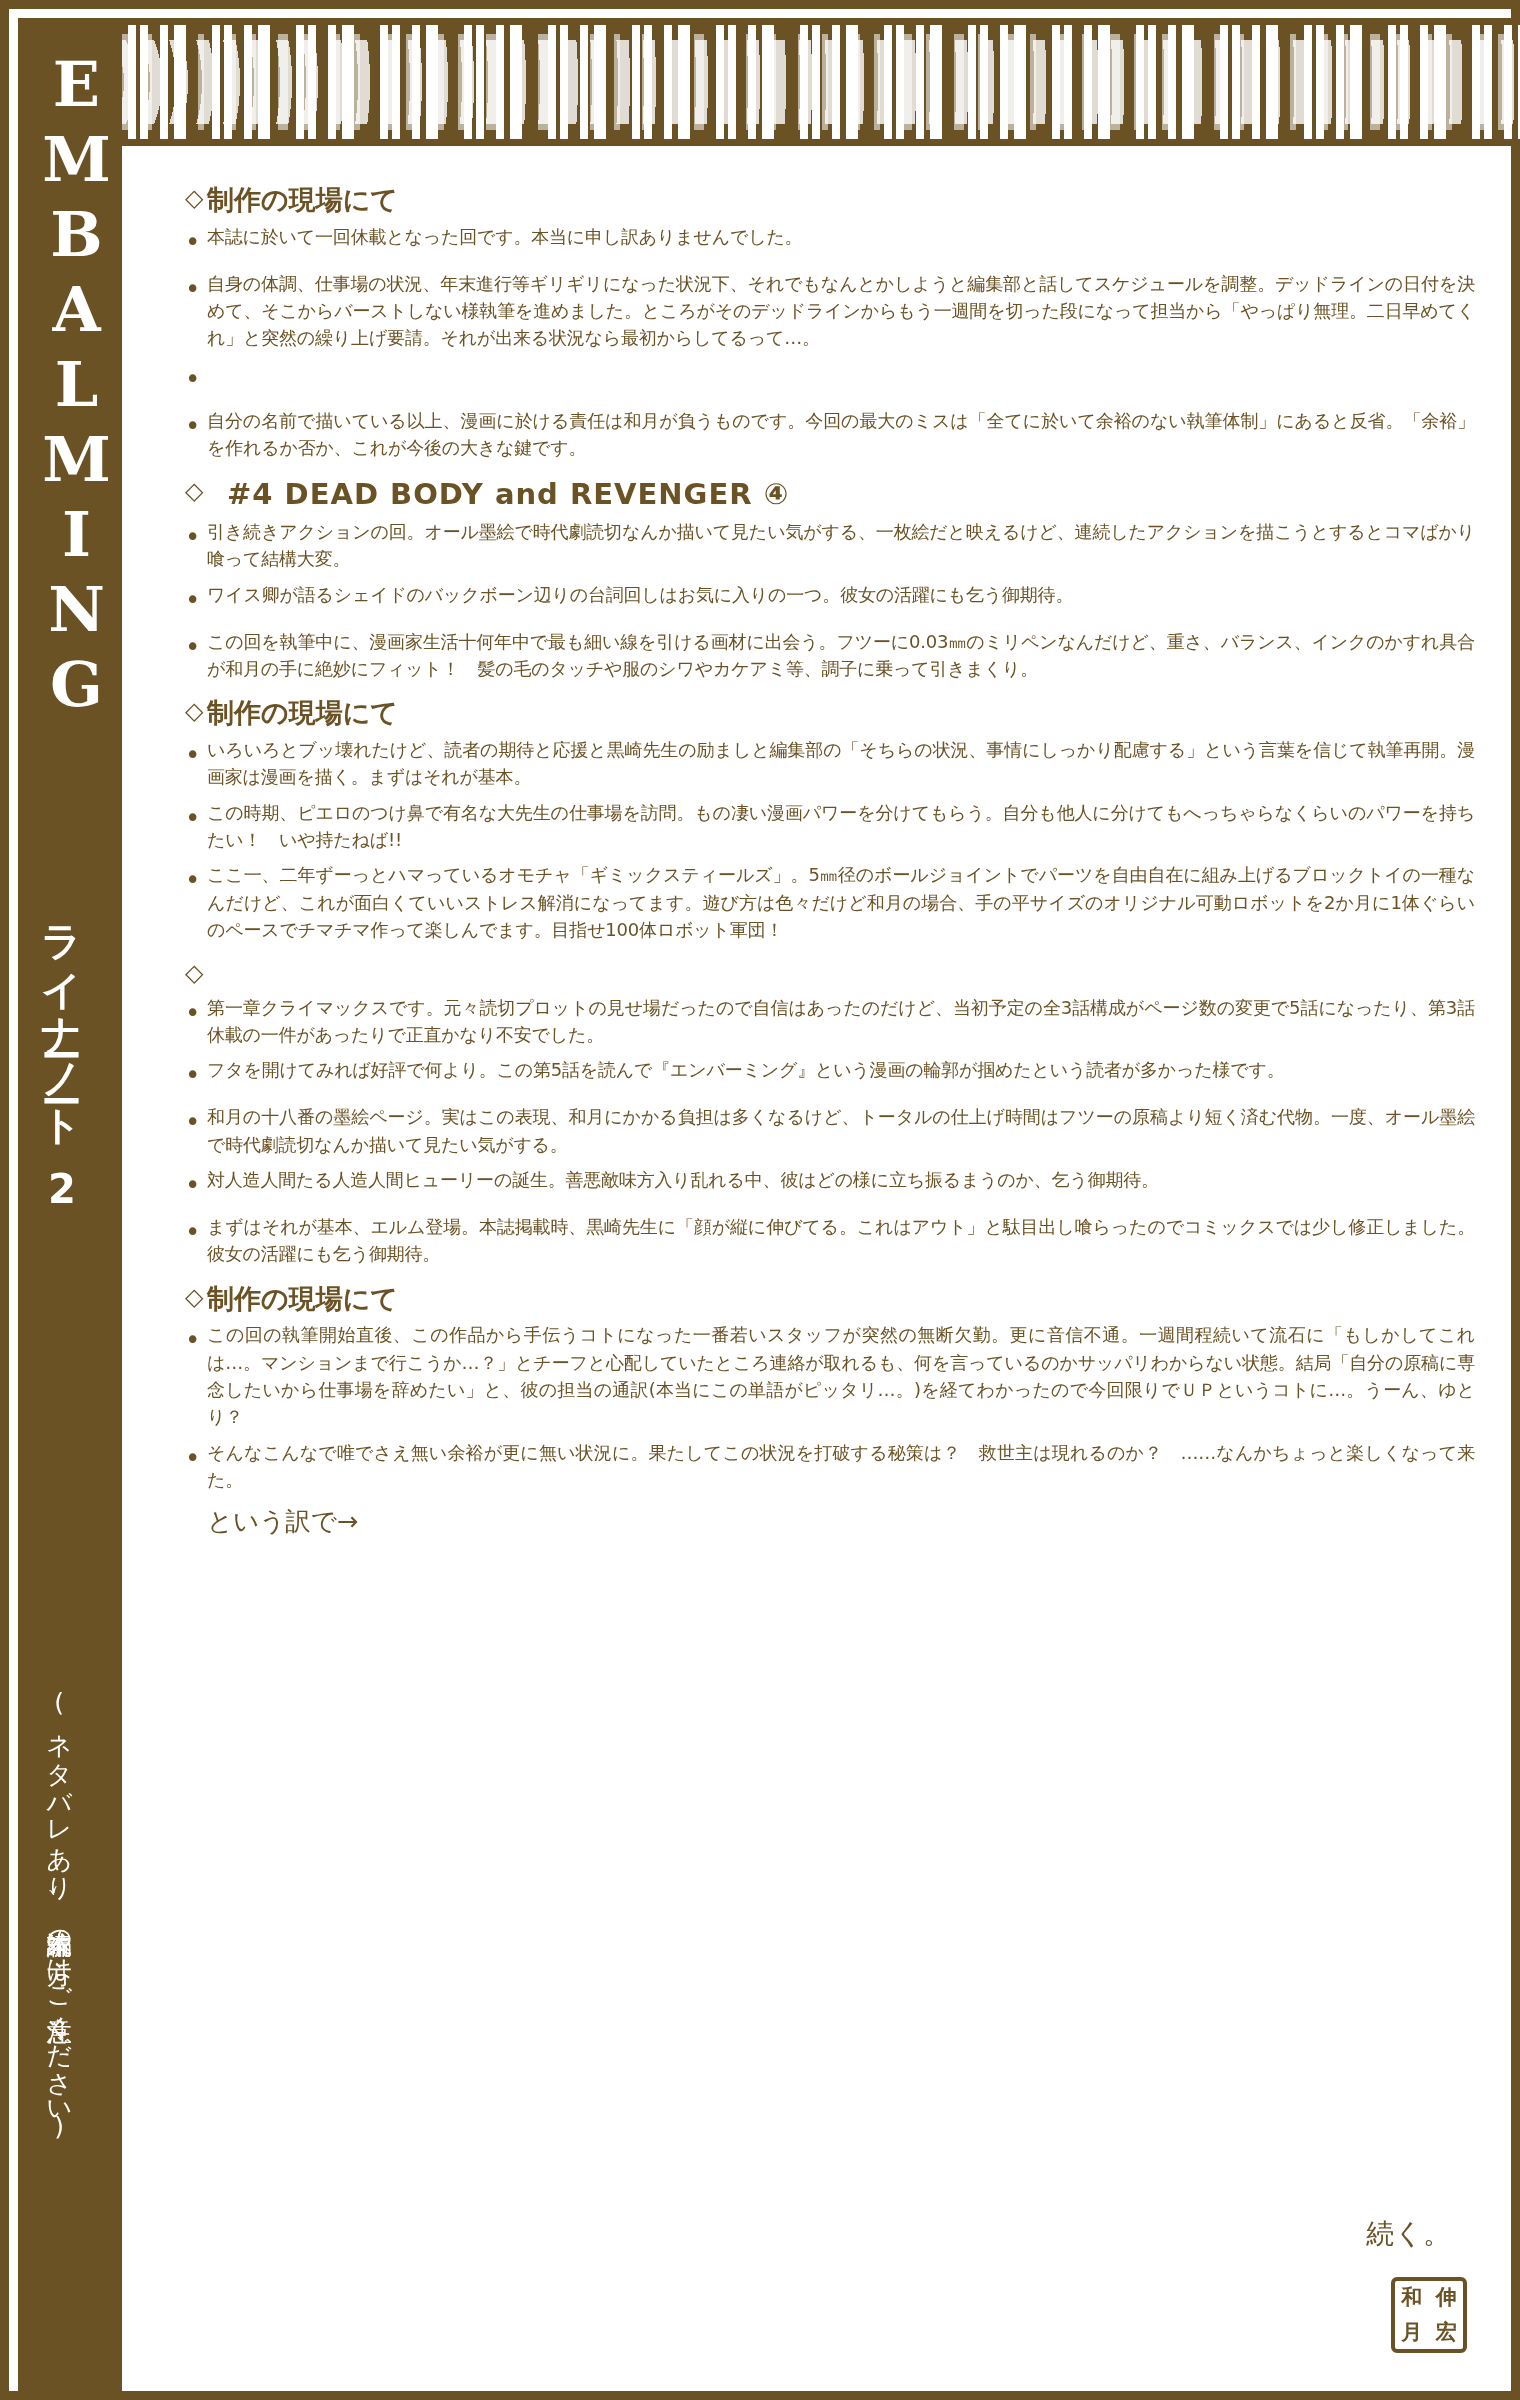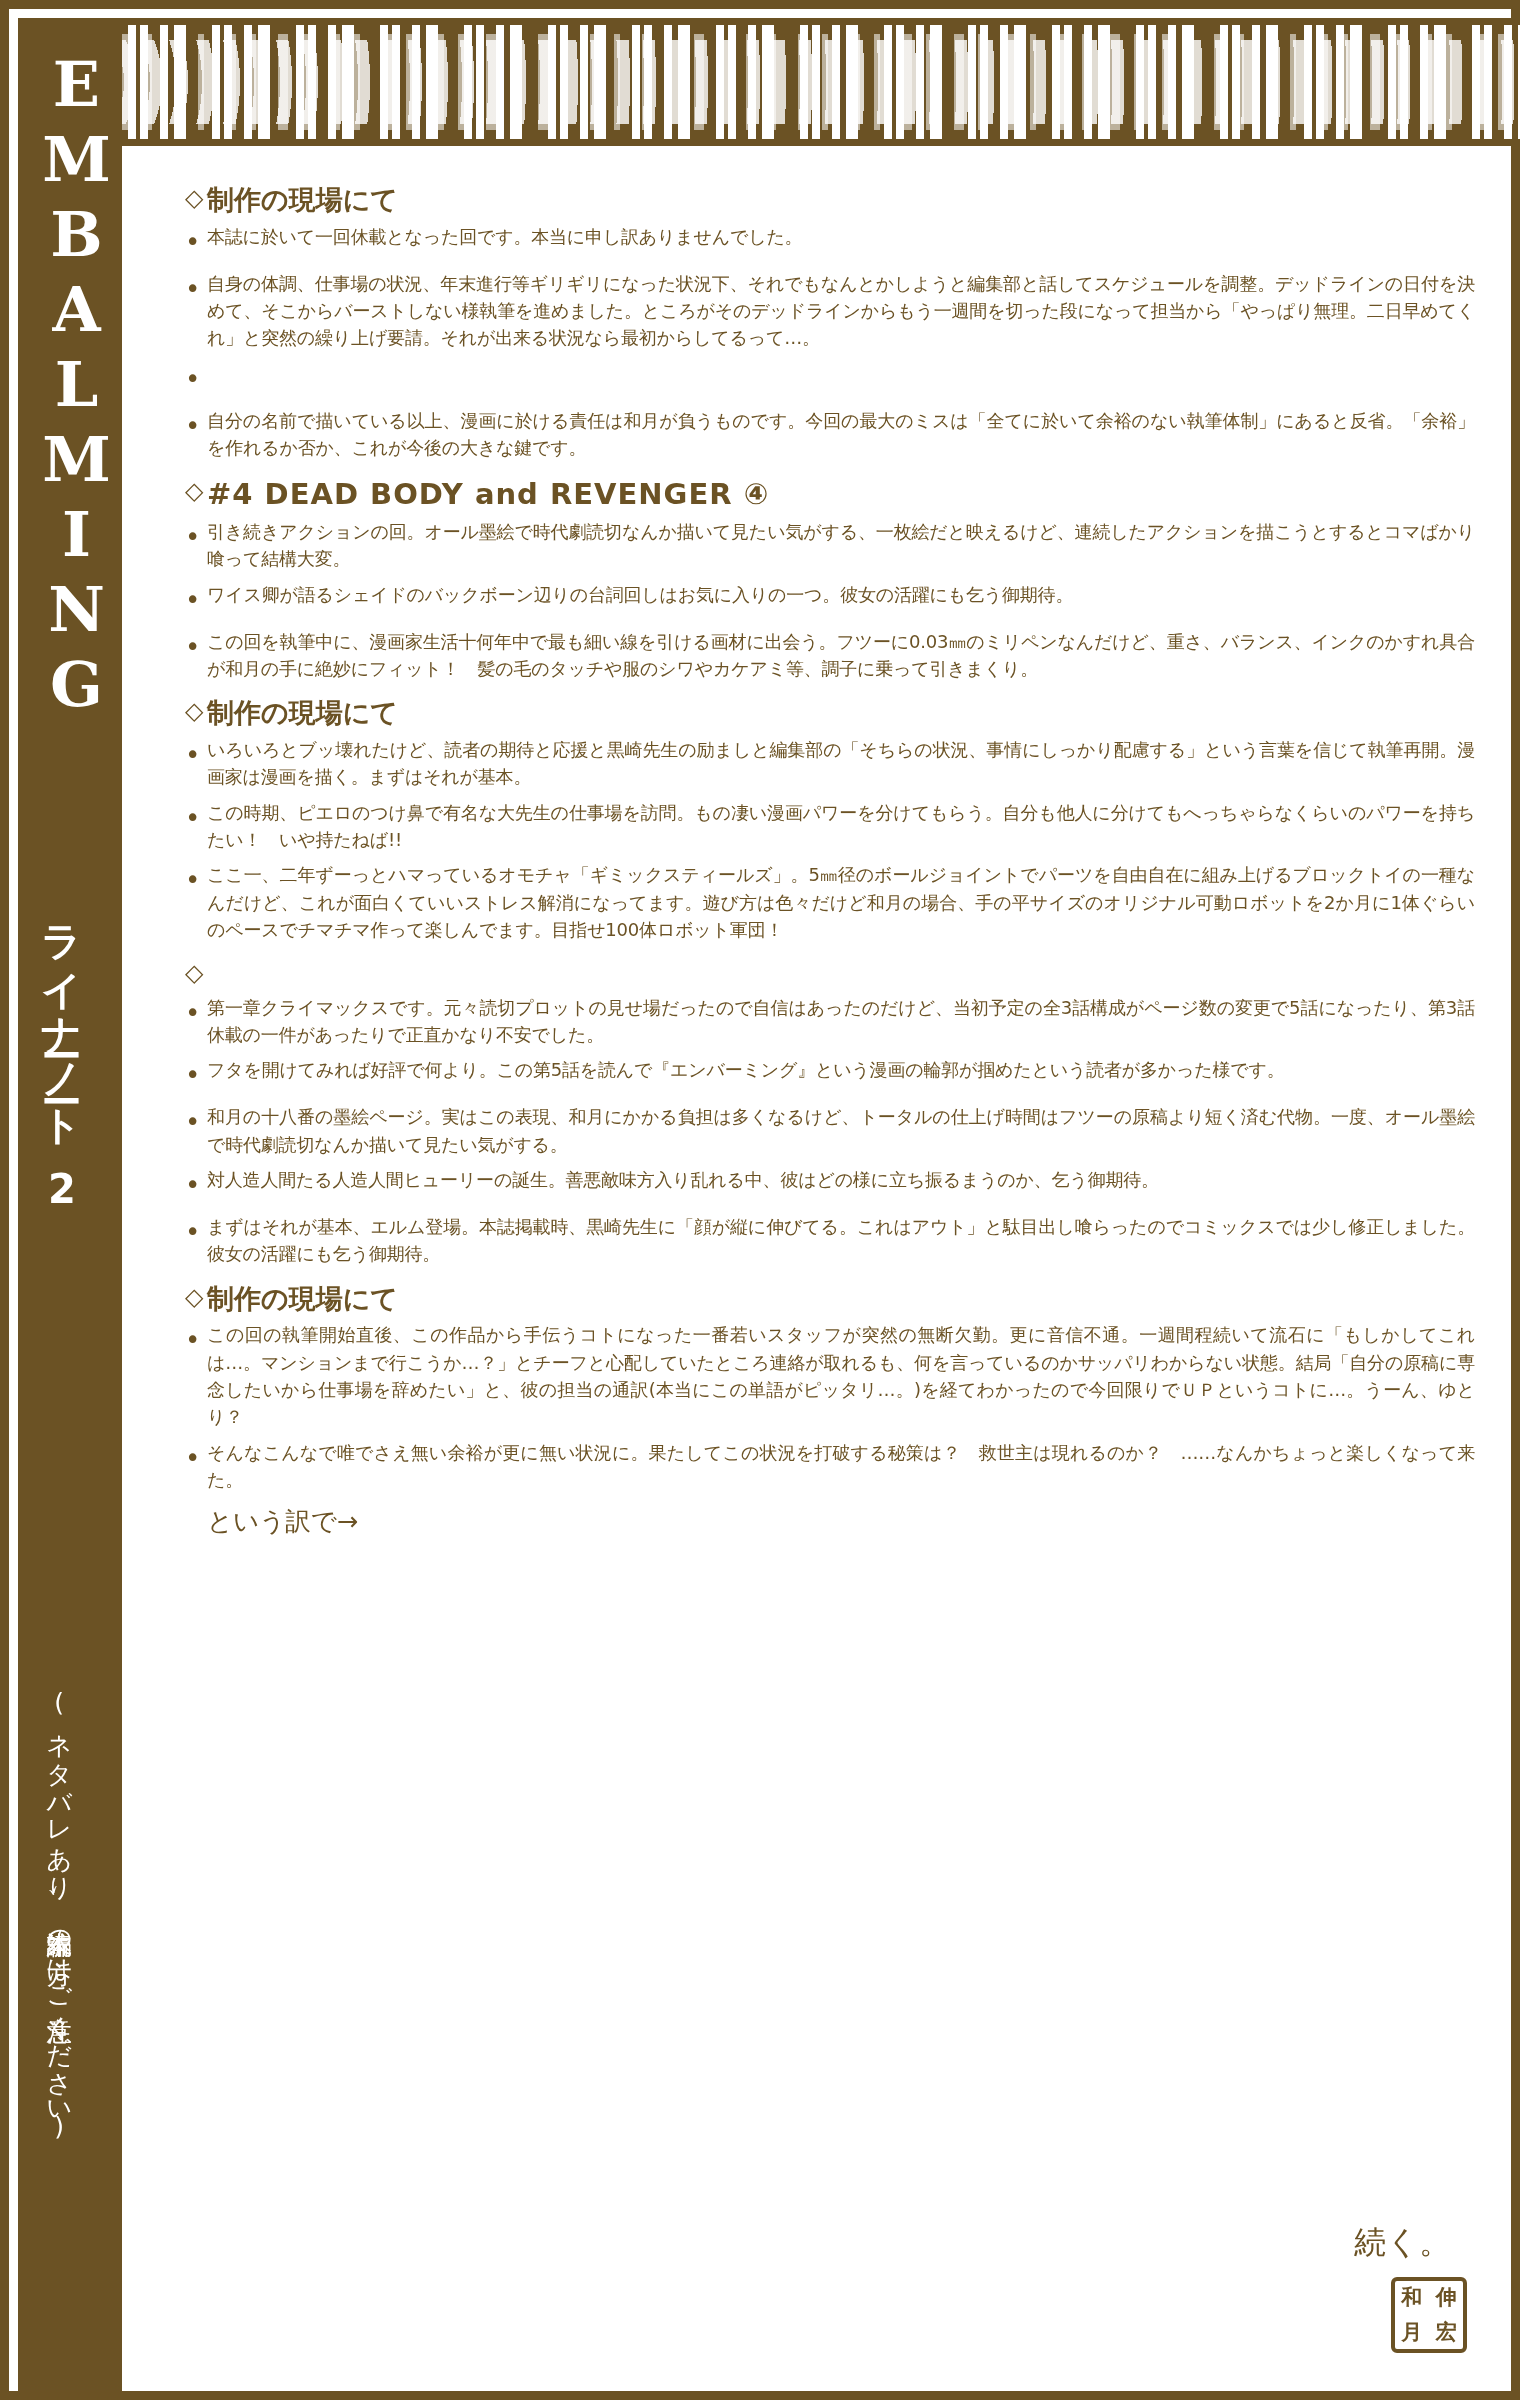--- a/index.html
+++ b/index.html
@@ -119,20 +119,21 @@
   .sec-head .marker{
     display:inline-block;
     width:22px;flex:0 0 22px;
     font-size:24px;line-height:1.25;
   }
   .sec-head .htxt{line-height:1.25;}
   .chap .htxt{
     font-size:29px;
     letter-spacing:1px;
     font-family:"DejaVu Sans","Liberation Sans",sans-serif;
+    margin-left:20px;
   }
   .item{
     display:flex;align-items:flex-start;
     margin:4px 0 8px 0;
   }
   .item .bullet{
     flex:0 0 22px;width:22px;
     font-size:26px;line-height:1.5;
   }
   .item .txt{
@@ -143,22 +144,22 @@
     font-family:"DejaVu Sans","Liberation Sans",sans-serif;
   }
   .tail{
     margin-top:2px;
     font-size:25.5px;
     line-height:1.5;
     padding-left:22px;
   }
   .tsuzuku{
     position:absolute;
-    right:60px;bottom:126px;
-    font-size:32px;
+    right:60px;bottom:138px;
+    font-size:28px;
     margin-left:40px;
   }
   .seal{
     position:absolute;
     right:44px;bottom:38px;
     width:76px;height:76px;
     border:4px solid #6b5224;
     border-radius:6px;
     display:flex;align-items:center;justify-content:center;
     font-size:21px;font-weight:bold;line-height:1;

